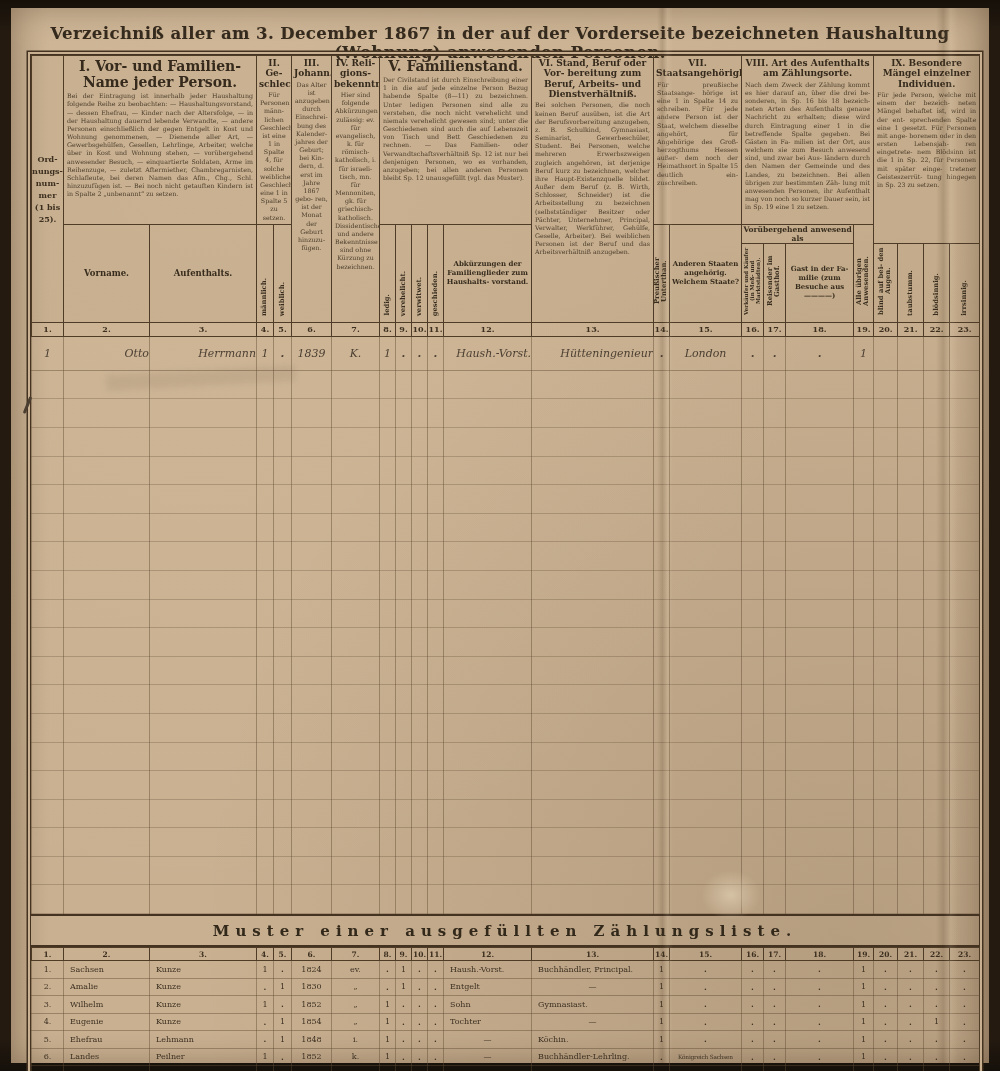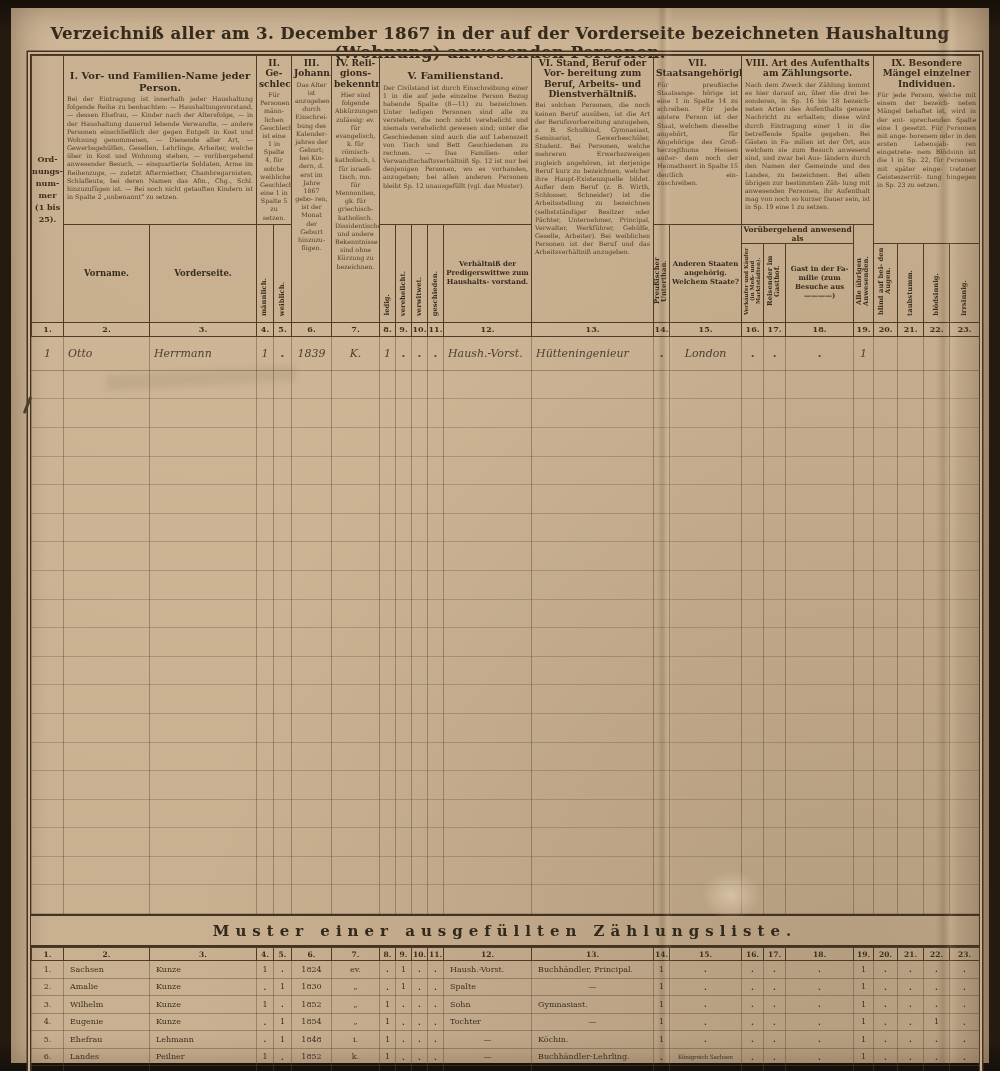--- a/index.html
+++ b/index.html
@@ -31,38 +31,38 @@
 
   .frame{position:absolute;left:19px;top:46px;width:948px;
          border:1px solid #443321;box-shadow:0 0 0 2px #c9b091,0 0 0 3.5px #443321;}
 
   table{border-collapse:collapse;table-layout:fixed;width:948px;}
   th,td{border:1px solid #5f4c34;padding:0;margin:0;overflow:hidden;vertical-align:middle;
         font-weight:normal;}
   thead th{border-color:#4e3c27;background:rgba(120,95,60,.05);}
 
   .gt{font-weight:bold;font-size:9px;line-height:1.15;text-align:center;padding:2px 2px 1px 2px;color:#352a1c;}
-  .gt.big{font-size:10px;margin-top:12px;}
+  .gt.big{font-size:14px;}
   .gb{font-size:6.3px;line-height:1.3;text-align:justify;padding:1px 3px 2px 3px;color:#4a3c2a;
       hyphens:auto;}
   .ordcell{white-space:pre-line;font-size:8px;font-weight:bold;text-align:center;line-height:1.5;color:#3c2f1f;}
   .sub{font-weight:bold;font-size:8.5px;text-align:center;vertical-align:middle;color:#372c1d;padding:1px;}
   .sub.sm{font-size:7px;line-height:1.25;}
   .vert{vertical-align:bottom;text-align:center;padding:2px 0;}
   .vert span{writing-mode:vertical-rl;transform:rotate(180deg);display:inline-block;
              font-size:6.8px;font-weight:bold;line-height:1.05;max-height:70px;color:#372c1d;}
   .band{font-weight:bold;font-size:7.5px;text-align:center;color:#372c1d;}
   .numrow td{font-size:8px;font-weight:bold;text-align:center;height:13px;color:#3c2f1f;
              border-color:#4e3c27;}
 
   
   tbody td{border-color:rgba(95,76,52,.45);}
   tbody.entry td{height:33px;font-size:11px;color:#4b3f32;text-align:center;}
   tbody.entry{font-style:italic;}
-  tbody.entry td.lt{text-align:left;padding-left:4px;}
+  tbody.entry td.lt{text-align:right;padding-left:4px;}
   tbody.blank td{height:27.6px;border-top-color:rgba(95,76,52,.30);border-bottom-color:rgba(95,76,52,.30);}
 
   .mhead{border-top:2px solid #443321;border-bottom:2px solid #443321;
          text-align:center;font-weight:bold;font-size:15px;letter-spacing:6px;
          padding:6px 0 5px 0;color:#33291b;}
 
   .muster tbody td{font-size:8px;height:16.5px;text-align:center;color:#3d3122;padding:0 2px;}
   .muster tbody td.lt{text-align:left;padding-left:6px;}
   .muster tbody td.xs{font-size:5.8px;letter-spacing:-.2px;}
   .muster .numrow td{font-size:7.5px;height:12px;}
@@ -144,28 +144,28 @@
               <div class="gt">VIII. Art des Aufenthalts am Zählungsorte.</div>
               <div class="gb">Nach dem Zweck der Zählung kommt es hier darauf an, über die drei be- sonderen, in Sp. 16 bis 18 bezeich- neten Arten des Aufenthalts genaue Nachricht zu erhalten; diese wird durch Eintragung einer 1 in die betreffende Spalte gegeben. Bei Gästen in Fa- milien ist der Ort, aus welchem sie zum Besuch anwesend sind, und zwar bei Aus- ländern durch den Namen der Gemeinde und des Landes, zu bezeichnen. Bei allen übrigen zur bestimmten Zäh- lung mit anwesenden Personen, ihr Aufenthalt mag von noch so kurzer Dauer sein, ist in Sp. 19 eine 1 zu setzen.</div>
             </th>
             <th colspan="4" rowspan="2" style="vertical-align:top;">
               <div class="gt">IX. Besondere Mängel einzelner Individuen.</div>
               <div class="gb">Für jede Person, welche mit einem der bezeich- neten Mängel behaftet ist, wird in der ent- sprechenden Spalte eine 1 gesetzt. Für Personen mit ange- borenem oder in den ersten Lebensjah- ren eingetrete- nem Blödsinn ist die 1 in Sp. 22, für Personen mit später einge- tretener Geisteszerrüt- tung hingegen in Sp. 23 zu setzen.</div>
             </th>
           </tr>
           <tr style="height:14px;">
             <th class="sub" rowspan="2">Vorname.</th>
-            <th class="sub" rowspan="2">Vorderseite.</th>
+            <th class="sub" rowspan="2">Aufenthalts.</th>
             <th class="vert" rowspan="2"><span>männlich.</span></th>
             <th class="vert" rowspan="2"><span>weiblich.</span></th>
             <th class="vert" rowspan="2"><span>ledig.</span></th>
             <th class="vert" rowspan="2"><span>verehelicht.</span></th>
             <th class="vert" rowspan="2"><span>verwitwet.</span></th>
             <th class="vert" rowspan="2"><span>geschieden.</span></th>
-            <th class="sub sm" rowspan="2">Verhältniß der Predigerswittwe zum Haushalts- vorstand.</th>
+            <th class="sub sm" rowspan="2">Abkürzungen der Familienglieder zum Haushalts- vorstand.</th>
             <th class="vert" rowspan="2"><span>Preußischer Unterthan.</span></th>
             <th class="sub sm" rowspan="2">Anderen Staaten angehörig. Welchem Staate?</th>
             <th class="band" colspan="3">Vorübergehend anwesend als</th>
             <th class="vert" rowspan="2"><span>Alle übrigen Anwesenden.</span></th>
           </tr>
           <tr style="height:70px;">
             <th class="vert"><span style="font-size:5.5px">Verkäufer und Käufer (in Meß- und Marktstädten).</span></th>
             <th class="vert"><span>Reisender im Gasthof.</span></th>
             <th class="sub sm">Gast in der Fa- milie (zum Besuche aus ————)</th>
             <th class="vert"><span>blind auf bei- den Augen.</span></th>
@@ -791,21 +791,21 @@
               <td class="lt">Amalie</td>
               <td class="lt">Kunze</td>
               <td class="dot">.</td>
               <td>1</td>
               <td>1830</td>
               <td>„</td>
               <td class="dot">.</td>
               <td>1</td>
               <td class="dot">.</td>
               <td class="dot">.</td>
-              <td class="lt">Spalte</td>
+              <td class="lt">Entgelt</td>
               <td>—</td>
               <td>1</td>
               <td class="dot">.</td>
               <td class="dot">.</td>
               <td class="dot">.</td>
               <td class="dot">.</td>
               <td>1</td>
               <td class="dot">.</td>
               <td class="dot">.</td>
               <td class="dot">.</td>

